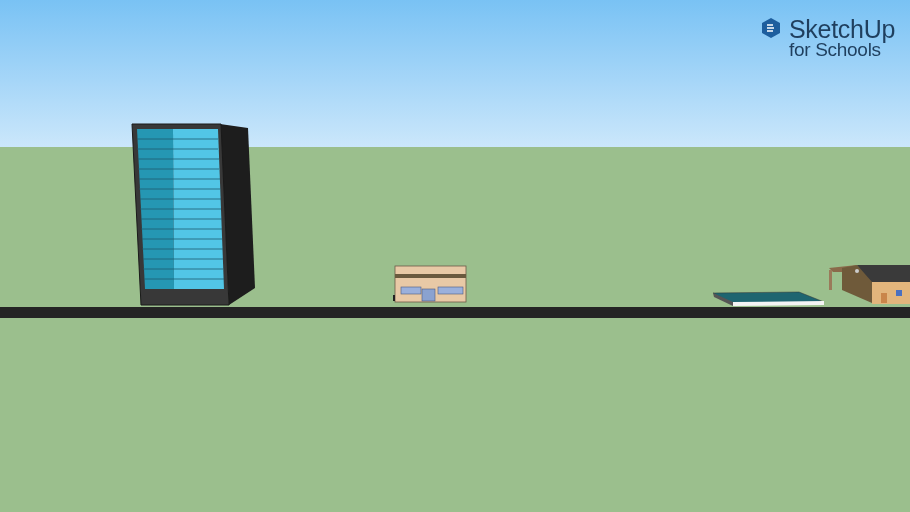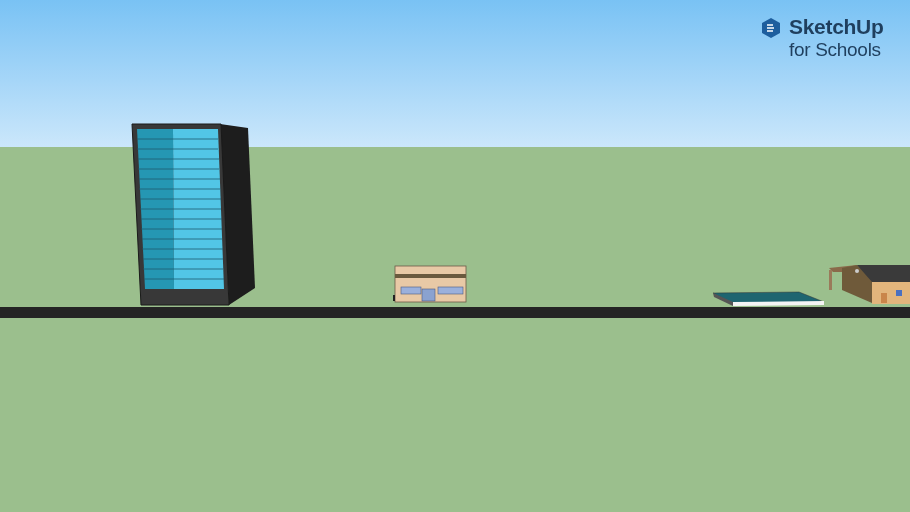--- a/index.html
+++ b/index.html
@@ -2,21 +2,21 @@
 <html><head>
 <meta charset="utf-8">
 <style>
   html,body{margin:0;padding:0;}
   body{width:910px;height:512px;overflow:hidden;position:relative;font-family:"Liberation Sans",sans-serif;}
   .sky{position:absolute;left:0;top:0;width:910px;height:147px;background:linear-gradient(#79c2f4 0%,#a6d6f8 55%,#cbe7fb 100%);}
   .ground{position:absolute;left:0;top:147px;width:910px;height:365px;background:#9bbf8d;}
   .road{position:absolute;left:0;top:307px;width:910px;height:11px;background:#242424;}
   .logo{position:absolute;left:760px;top:16px;width:140px;height:50px;}
   .logo-icon{position:absolute;left:0;top:1px;width:22px;height:22px;}
-  .logo-title{position:absolute;left:29px;top:-1px;font-size:21px;font-weight:bold;color:#1f3f5e;letter-spacing:-0.3px;}
+  .logo-title{position:absolute;left:29px;top:-1px;font-size:25px;font-weight:normal;color:#1f3f5e;letter-spacing:-0.3px;}
   .logo-sub{position:absolute;left:29px;top:23px;font-size:19px;color:#1f3f5e;letter-spacing:-0.3px;}
   .scene{position:absolute;left:0;top:0;}
 </style>
 </head>
 <body>
 
 <div class="sky"></div>
 <div class="ground"></div>
 <div class="road"></div>
 

